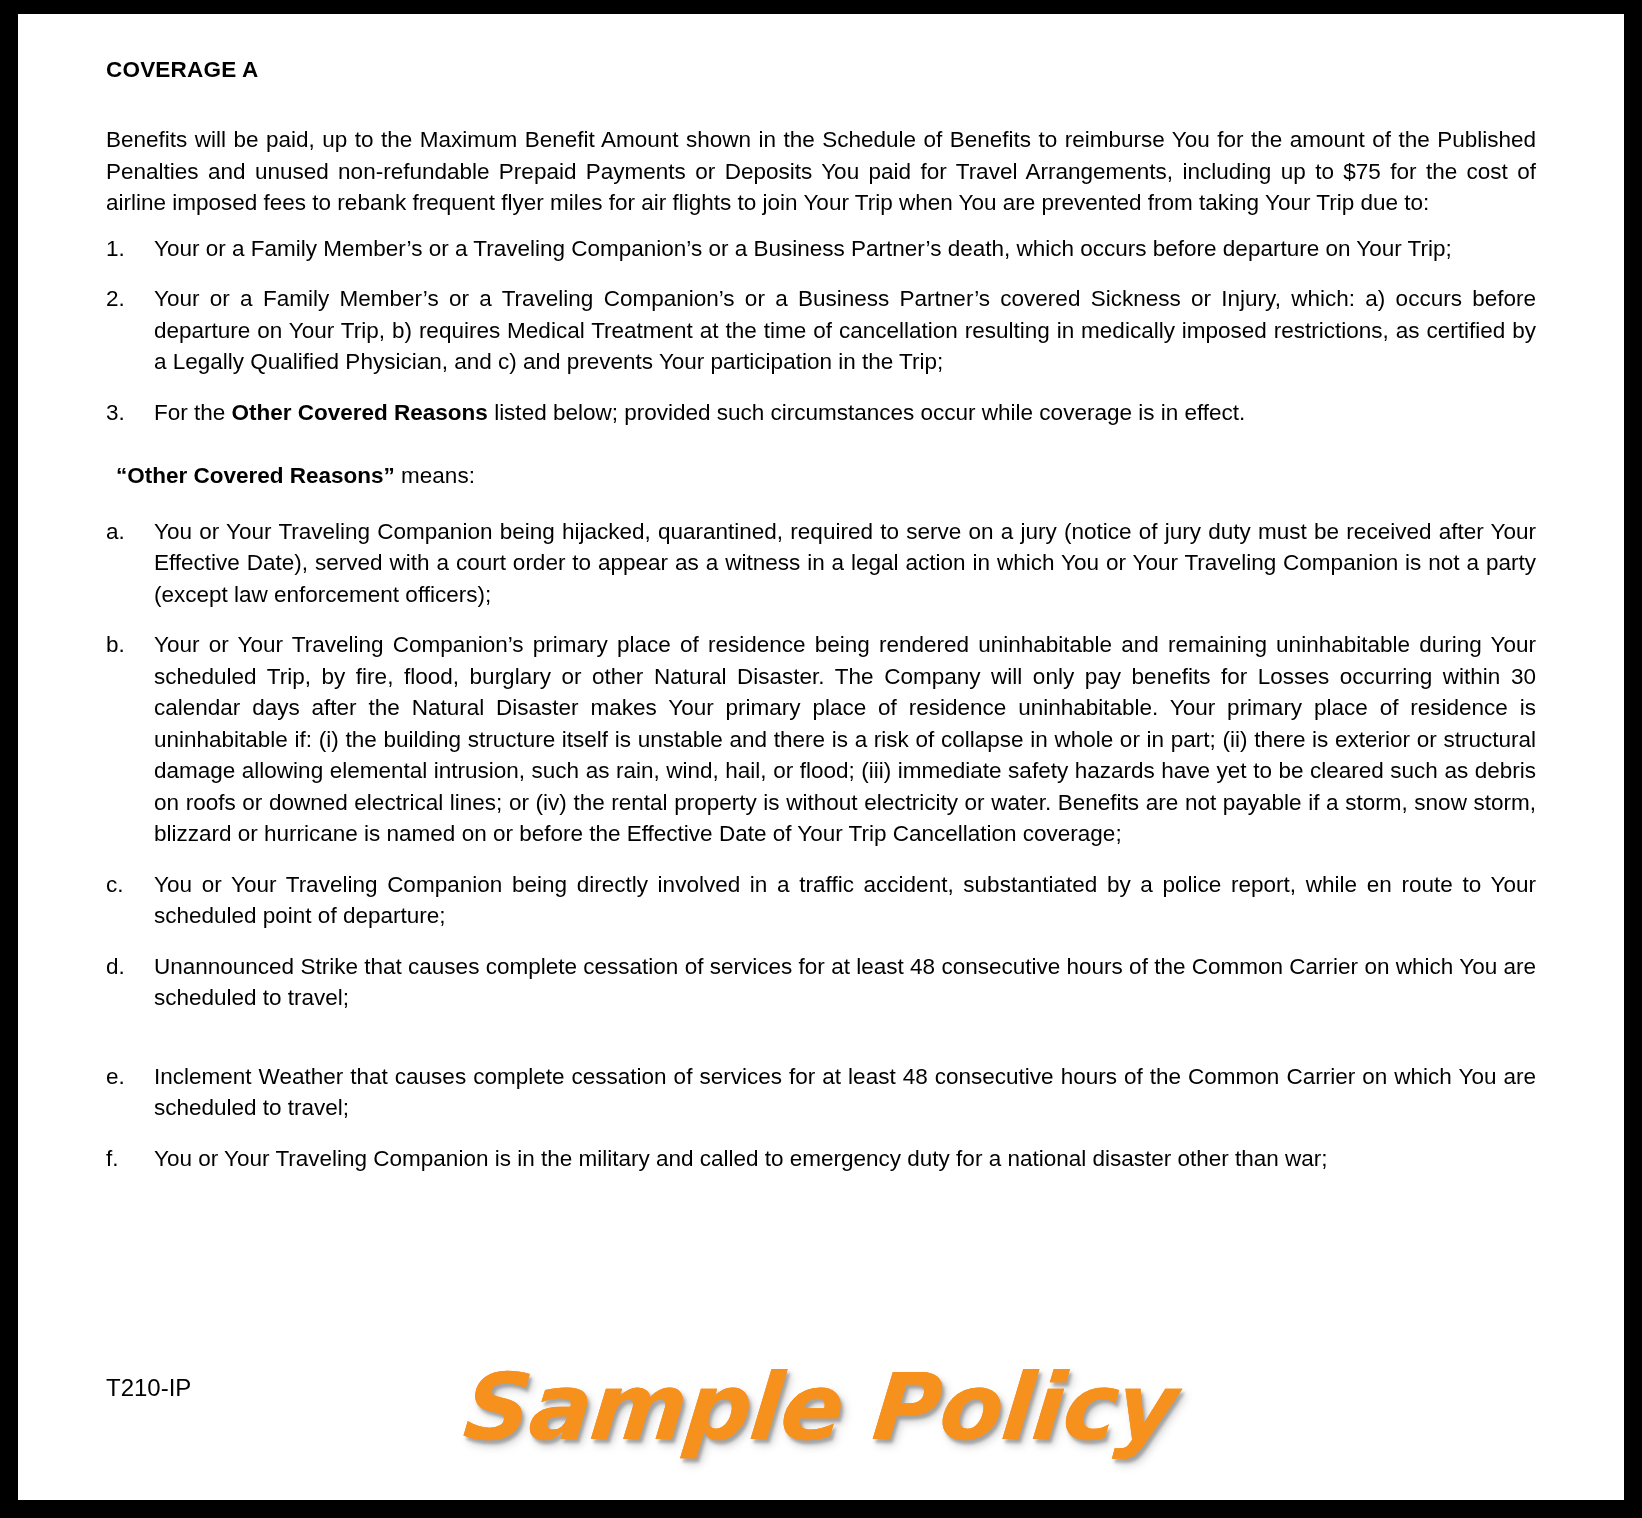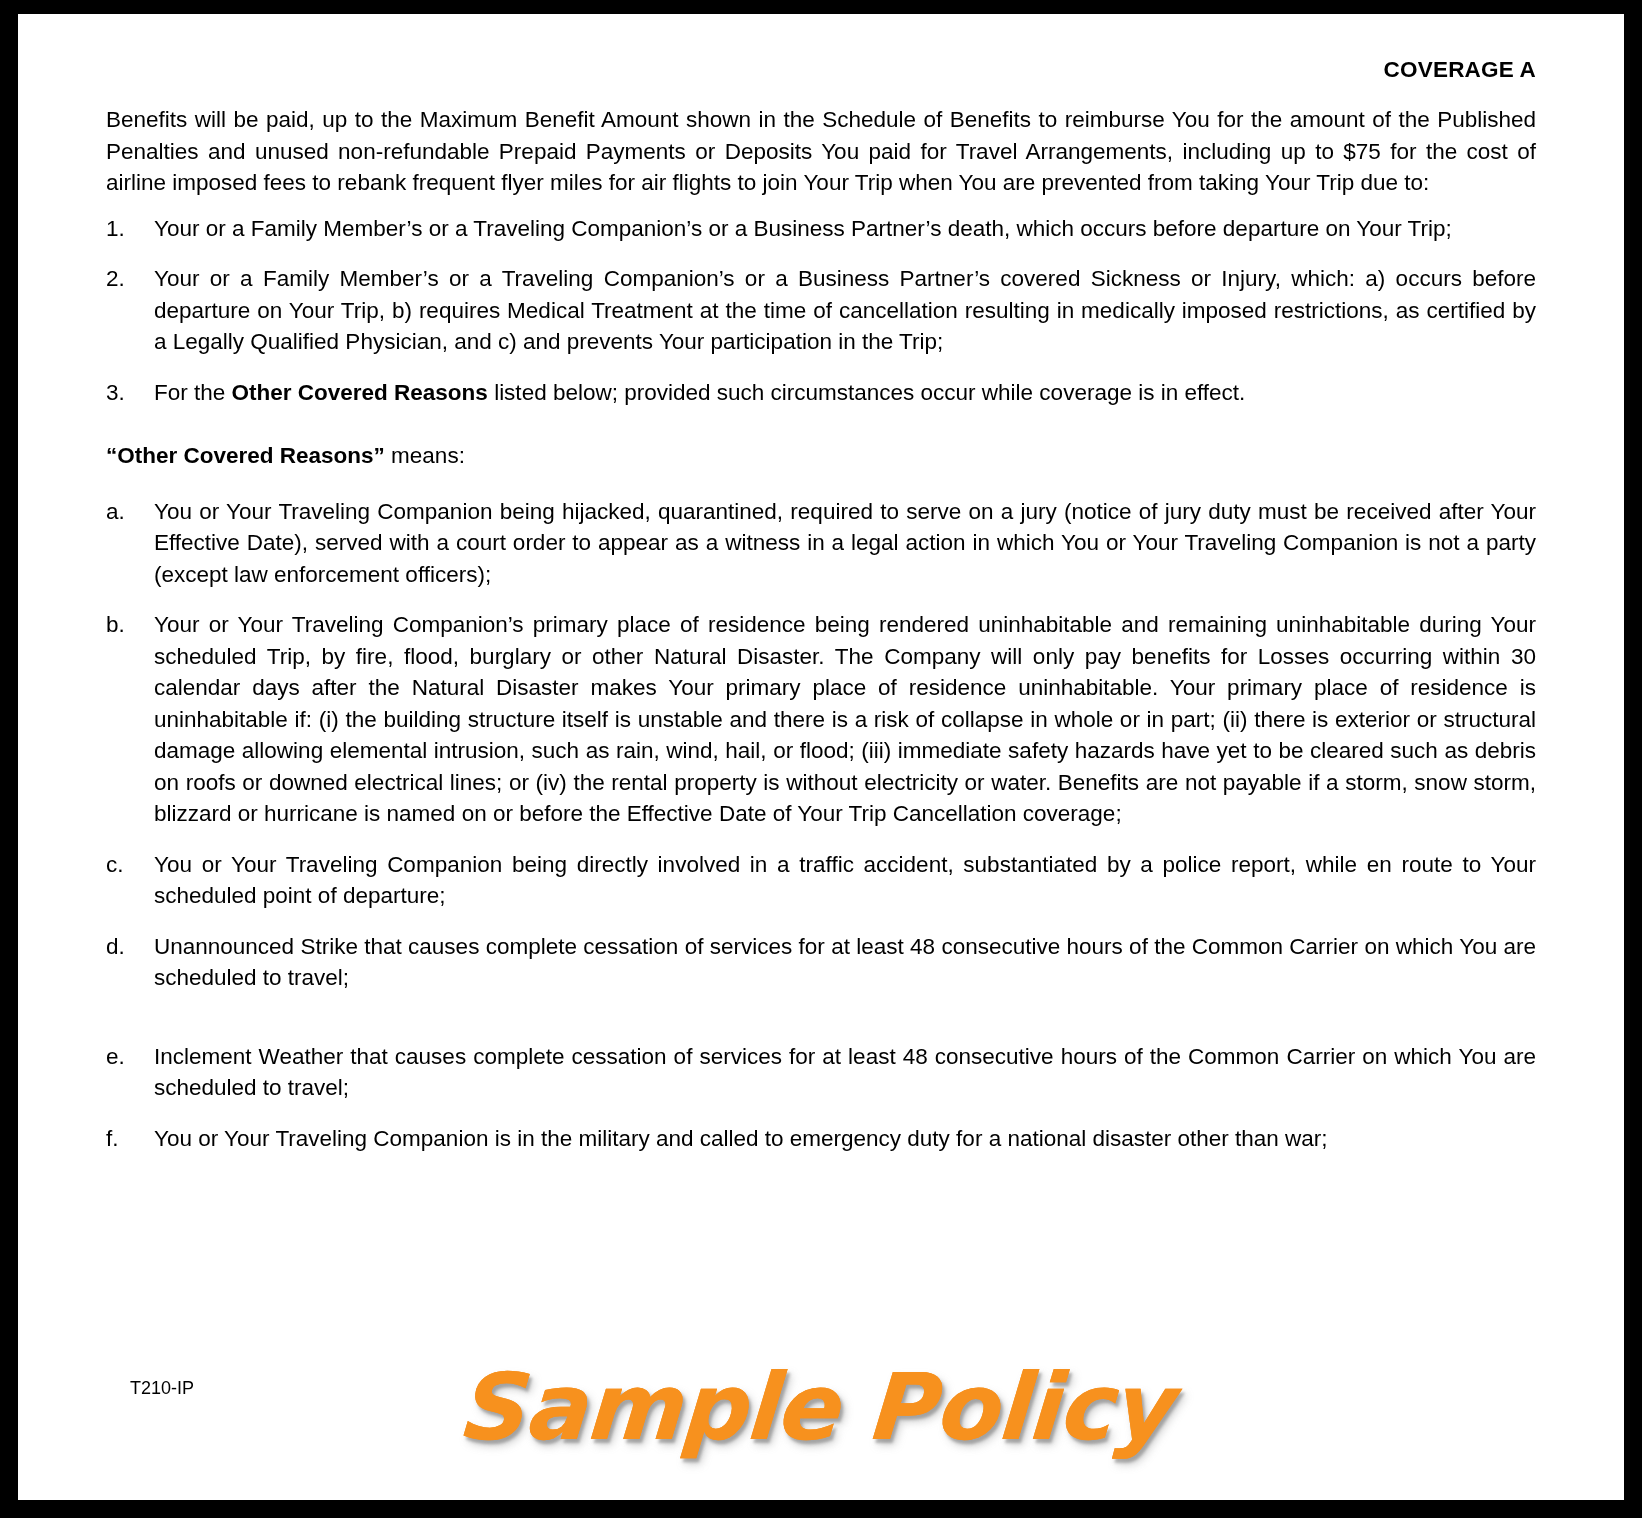--- a/index.html
+++ b/index.html
@@ -30,27 +30,27 @@
     width: 100%;
     height: 100%;
     background: #ffffff;
     box-sizing: border-box;
     padding: 40px 88px 0 88px;
     overflow: hidden;
   }
 
   
   .doc-heading {
-    text-align: right;
+    text-align: left;
     font-weight: bold;
     font-size: 22.5px;
     line-height: 32px;
     letter-spacing: 0.2px;
     color: #000;
-    margin: 0 0 18px 0;
+    margin: 0 0 38px 0;
   }
   .doc-heading .hline { display: block; }
 
   
   .body-para {
     font-size: 22.5px;
     line-height: 31.5px;
     color: #000;
     text-align: justify;
     text-justify: inter-word;
@@ -94,32 +94,31 @@
   .section-gap { height: 32px; }
 
   
   b, strong { font-weight: bold; }
 
   
   .ocr-heading {
     font-size: 22.5px;
     line-height: 31.5px;
     color: #000;
-    margin: 0 0 24px 0;
+    margin: 0 0 24px 10px;
   }
 
   
   .form-code {
     position: absolute;
     left: 88px;
     bottom: 100px;
-    font-size: 18px;
+    font-size: 24px;
     line-height: 24px;
     color: #000;
-    margin-left: 24px;
   }
 
   
   .watermark {
     position: absolute;
     left: 0;
     right: 0;
     bottom: 42px;
     text-align: center;
     pointer-events: none;

